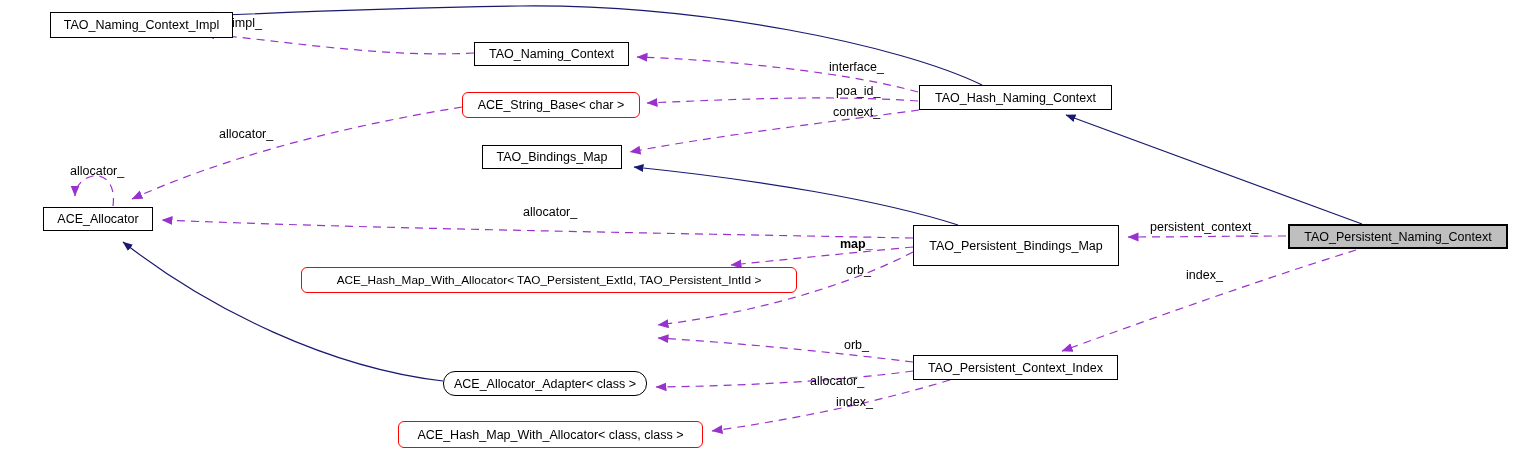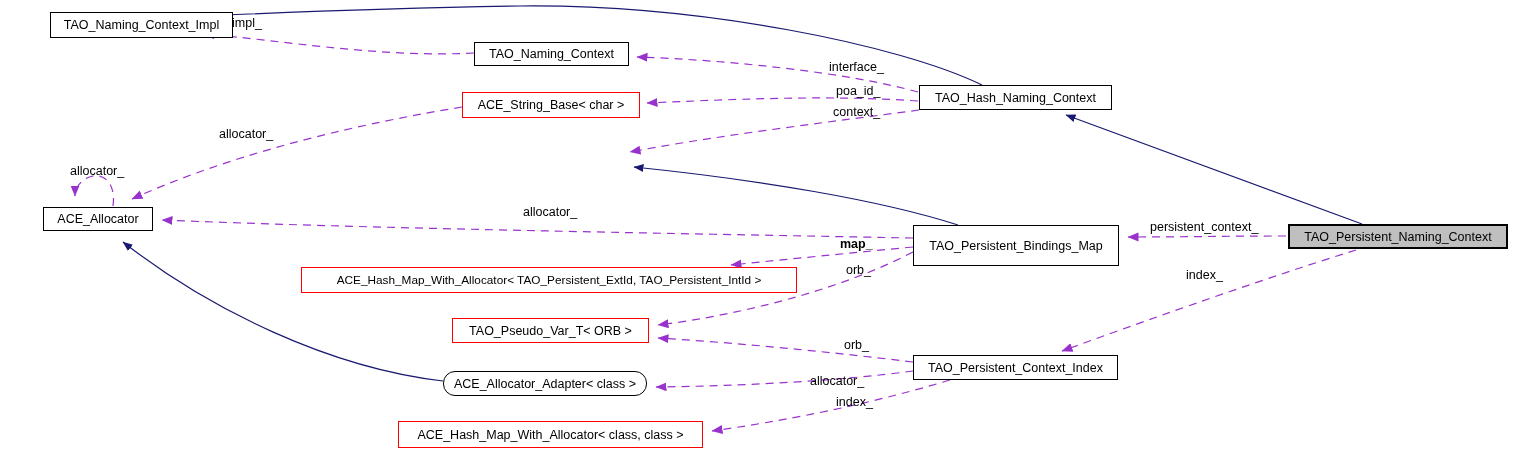--- a/index.html
+++ b/index.html
@@ -6,21 +6,21 @@
   #canvas {
     position:relative; width:1515px; height:454px; background:#ffffff;
     font-family:"Liberation Sans", sans-serif; overflow:hidden;
   }
   #edges { position:absolute; left:0; top:0; width:1515px; height:454px; }
   .node {
     position:absolute; display:flex; align-items:center; justify-content:center;
     background:#ffffff; border:1px solid #000000; color:#000000;
     font-size:12.5px; white-space:nowrap; box-sizing:border-box; z-index:2;
   }
-  .node.red { border-color:#ff0000; }
+  .node.red { border-color:#ff0000;border-radius:6px; }
   .node.current { background:#bfbfbf; border-width:2px; }
   .node.longtext { font-size:11.8px; }
   .edge-label {
     position:absolute; color:#000000; font-size:12.5px; white-space:nowrap;
     z-index:3; background:transparent;
   }
   path.solid { stroke:#191970; stroke-width:1.2; fill:none; }
   path.dashed { stroke:#9932cc; stroke-width:1.2; fill:none; stroke-dasharray:8 6; }
 </style>
 </head>
@@ -58,30 +58,30 @@
     <path class="dashed" d="M 913,371 C 840,381 740,386 656,387" marker-end="url(#arr-dash)"></path>
     <path class="dashed" d="M 950,380 C 870,404 790,420 712,431" marker-end="url(#arr-dash)"></path>
   </svg>
 
   <div class="node" style="left:10px; top:12px; width:183px; height:26px;margin-left:40px;">TAO_Naming_Context_Impl</div>
 
   <div class="node" style="left:474px; top:42px; width:155px; height:24px;">TAO_Naming_Context</div>
 
   <div class="node red" style="left:462px; top:92px; width:178px; height:26px;">ACE_String_Base&lt; char &gt;</div>
 
+  <div class="node" style="left:482px; top:145px; width:140px; height:24px;">TAO_Bindings_Map</div>
 
   <div class="node" style="left:919px; top:85px; width:193px; height:25px;">TAO_Hash_Naming_Context</div>
 
   <div class="node" style="left:43px; top:207px; width:110px; height:24px;">ACE_Allocator</div>
 
   <div class="node" style="left:913px; top:225px; width:206px; height:41px;">TAO_Persistent_Bindings_Map</div>
 
   <div class="node red longtext" style="left:301px; top:267px; width:496px; height:26px;">ACE_Hash_Map_With_Allocator&lt; TAO_Persistent_ExtId, TAO_Persistent_IntId &gt;</div>
 
-  <div class="node red" style="left:452px; top:318px; width:197px; height:25px;">TAO_Pseudo_Var_T&lt; ORB &gt;</div>
 
   <div class="node" style="left:913px; top:355px; width:205px; height:25px;">TAO_Persistent_Context_Index</div>
 
   <div class="node" style="left:443px; top:371px; width:204px; height:25px;border-radius:12px;">ACE_Allocator_Adapter&lt; class &gt;</div>
 
   <div class="node red" style="left:398px; top:421px; width:305px; height:27px;">ACE_Hash_Map_With_Allocator&lt; class, class &gt;</div>
 
   <div class="node current" style="left:1288px; top:224px; width:220px; height:25px;">TAO_Persistent_Naming_Context</div>
 
   <div class="edge-label" style="left:232px; top:16px;">impl_</div>

